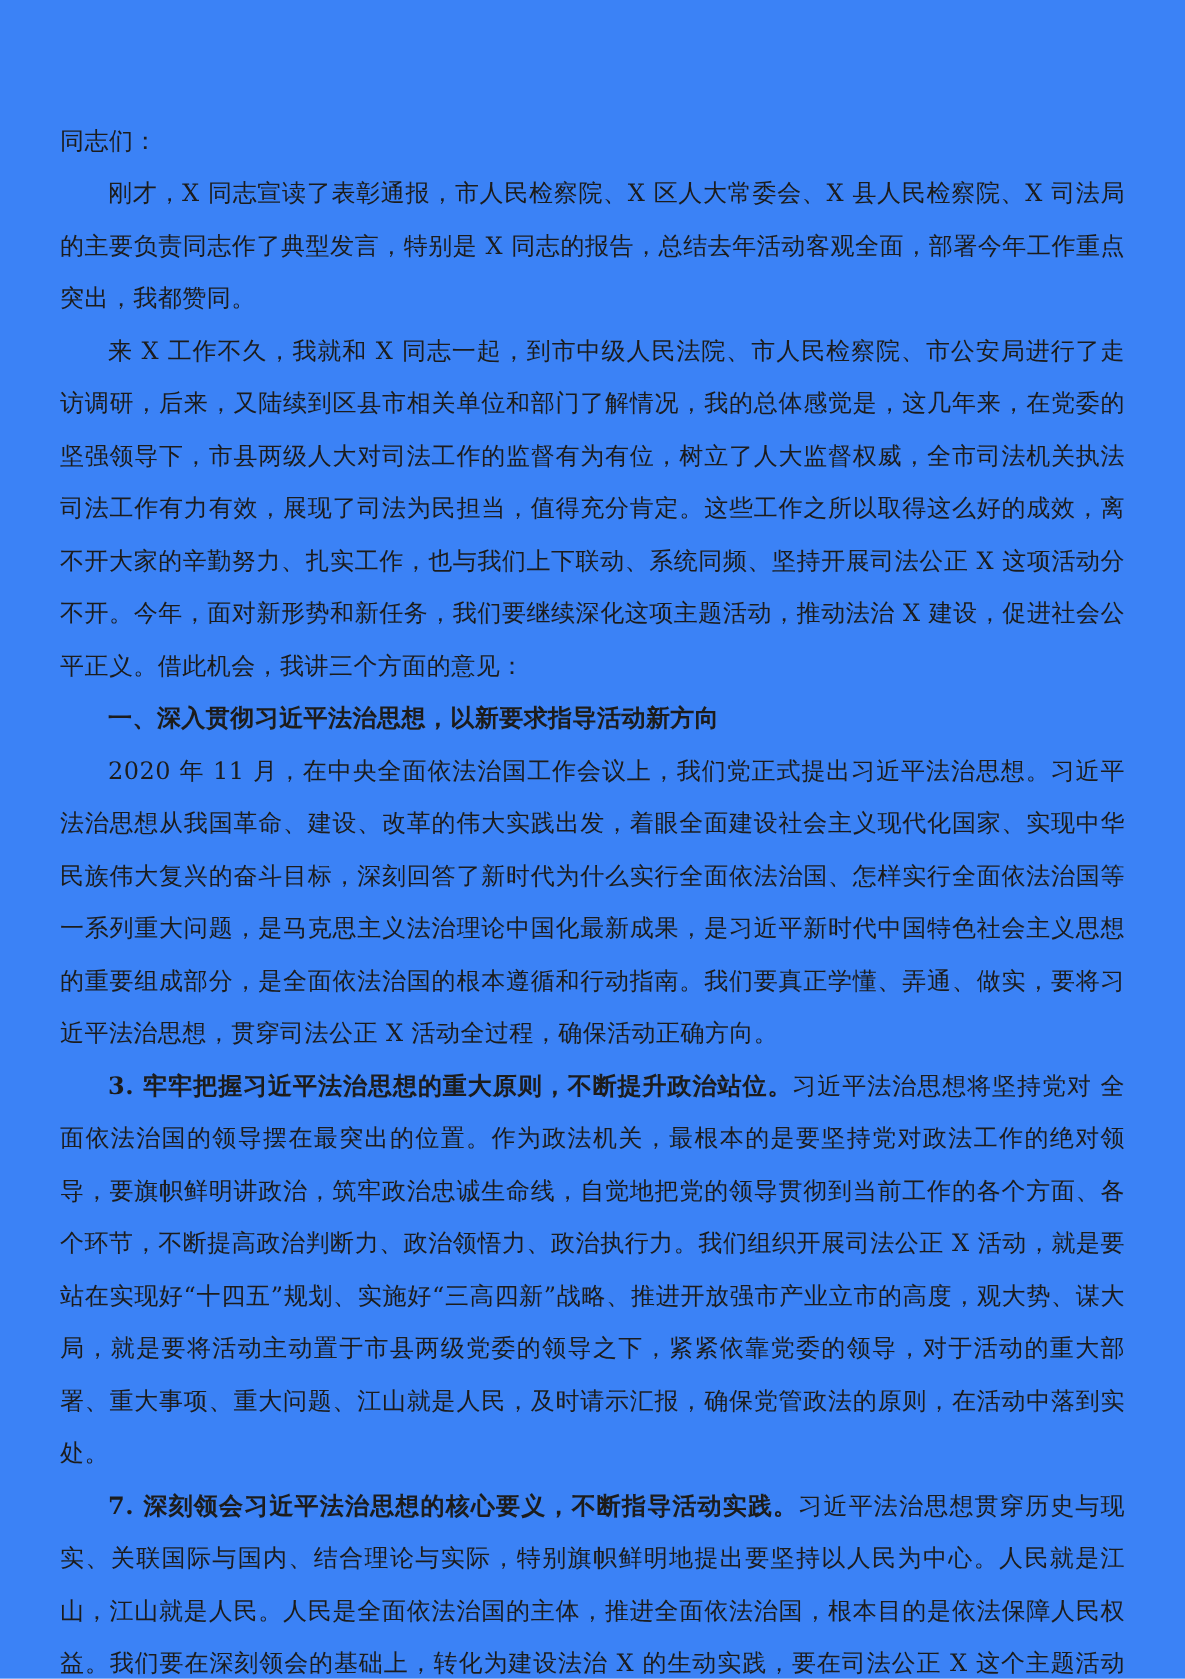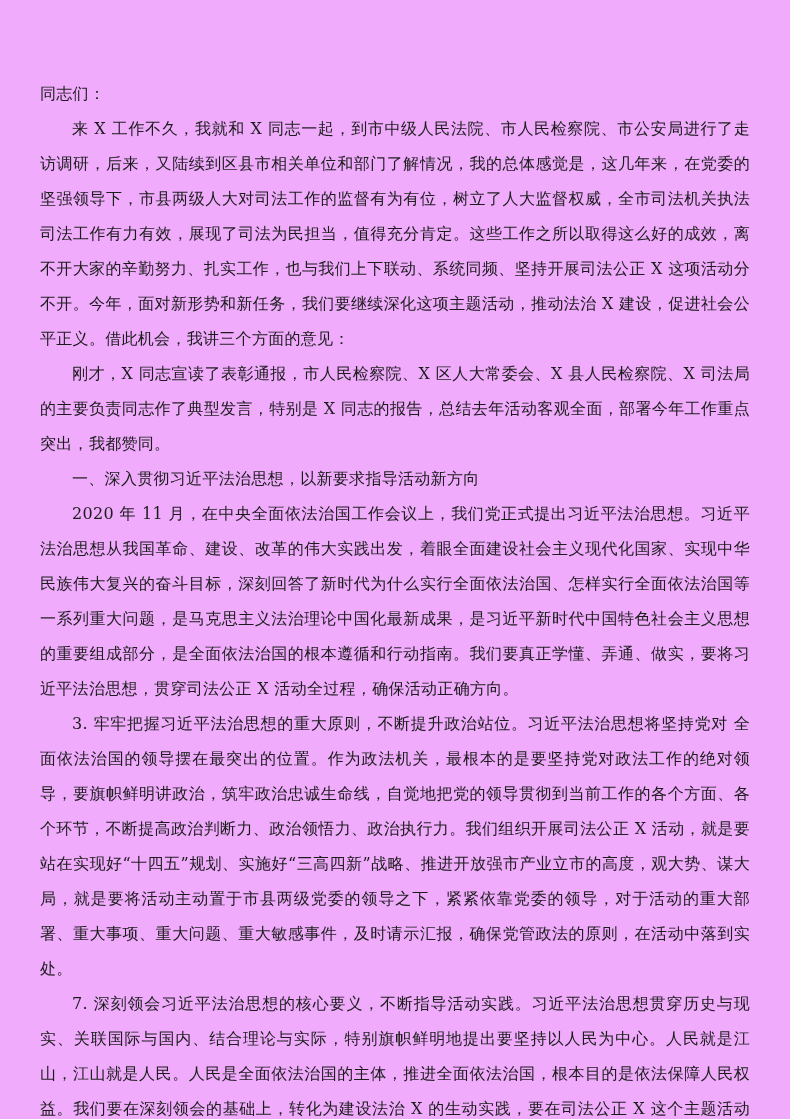--- a/index.html
+++ b/index.html
@@ -11,47 +11,47 @@
     width: 790px;
     height: 1119px;
     overflow: hidden;
     font-family: "DejaVu Serif", "Liberation Serif", serif;
     color: #1c1c1c;
   }
   .page {
     box-sizing: border-box;
     width: 790px;
     height: 1119px;
-    background: #f0abfc;
+    background: #3b82f6;
     padding: 76px 40px 0 40px;
   }
   .doc-body {
     font-size: 16px;
     line-height: 35px;
     text-align: justify;
     text-justify: inter-ideograph;
     letter-spacing: 0.3px;
   }
   .doc-body p {
     margin: 0;
     padding: 0;
   }
   .doc-body p.indent {
     text-indent: 2em;
   }
   .doc-body strong {
-    font-weight: 400;
+    font-weight: 700;
   }
 </style>
 </head>
 <body>
 
 <div class="page">
   <div class="doc-body">
       <p><span>同志们：</span></p>
+      <p class="indent"><span>刚才，X 同志宣读了表彰通报，市人民检察院、X 区人大常委会、X 县人民检察院、X 司法局的主要负责同志作了典型发言，特别是 X 同志的报告，总结去年活动客观全面，部署今年工作重点突出，我都赞同。</span></p>
       <p class="indent"><span>来 X 工作不久，我就和 X 同志一起，到市中级人民法院、市人民检察院、市公安局进行了走访调研，后来，又陆续到区县市相关单位和部门了解情况，我的总体感觉是，这几年来，在党委的坚强领导下，市县两级人大对司法工作的监督有为有位，树立了人大监督权威，全市司法机关执法司法工作有力有效，展现了司法为民担当，值得充分肯定。这些工作之所以取得这么好的成效，离不开大家的辛勤努力、扎实工作，也与我们上下联动、系统同频、坚持开展司法公正 X 这项活动分不开。今年，面对新形势和新任务，我们要继续深化这项主题活动，推动法治 X 建设，促进社会公平正义。借此机会，我讲三个方面的意见：</span></p>
-      <p class="indent"><span>刚才，X 同志宣读了表彰通报，市人民检察院、X 区人大常委会、X 县人民检察院、X 司法局的主要负责同志作了典型发言，特别是 X 同志的报告，总结去年活动客观全面，部署今年工作重点突出，我都赞同。</span></p>
       <p class="indent"><strong>一、深入贯彻习近平法治思想，以新要求指导活动新方向</strong></p>
       <p class="indent"><span>2020 年 11 月，在中央全面依法治国工作会议上，我们党正式提出习近平法治思想。习近平法治思想从我国革命、建设、改革的伟大实践出发，着眼全面建设社会主义现代化国家、实现中华民族伟大复兴的奋斗目标，深刻回答了新时代为什么实行全面依法治国、怎样实行全面依法治国等一系列重大问题，是马克思主义法治理论中国化最新成果，是习近平新时代中国特色社会主义思想的重要组成部分，是全面依法治国的根本遵循和行动指南。我们要真正学懂、弄通、做实，要将习近平法治思想，贯穿司法公正 X 活动全过程，确保活动正确方向。</span></p>
-      <p class="indent"><strong>3. 牢牢把握习近平法治思想的重大原则，不断提升政治站位。</strong><span>习近平法治思想将坚持党对 全面依法治国的领导摆在最突出的位置。作为政法机关，最根本的是要坚持党对政法工作的绝对领导，要旗帜鲜明讲政治，筑牢政治忠诚生命线，自觉地把党的领导贯彻到当前工作的各个方面、各个环节，不断提高政治判断力、政治领悟力、政治执行力。我们组织开展司法公正 X 活动，就是要站在实现好“十四五”规划、实施好“三高四新”战略、推进开放强市产业立市的高度，观大势、谋大局，就是要将活动主动置于市县两级党委的领导之下，紧紧依靠党委的领导，对于活动的重大部署、重大事项、重大问题、重大敏感事件，及时请示汇报，确保党管政法的原则，在活动中落到实处。</span></p>
+      <p class="indent"><strong>3. 牢牢把握习近平法治思想的重大原则，不断提升政治站位。</strong><span>习近平法治思想将坚持党对 全面依法治国的领导摆在最突出的位置。作为政法机关，最根本的是要坚持党对政法工作的绝对领导，要旗帜鲜明讲政治，筑牢政治忠诚生命线，自觉地把党的领导贯彻到当前工作的各个方面、各个环节，不断提高政治判断力、政治领悟力、政治执行力。我们组织开展司法公正 X 活动，就是要站在实现好“十四五”规划、实施好“三高四新”战略、推进开放强市产业立市的高度，观大势、谋大局，就是要将活动主动置于市县两级党委的领导之下，紧紧依靠党委的领导，对于活动的重大部署、重大事项、重大问题、江山就是人民，及时请示汇报，确保党管政法的原则，在活动中落到实处。</span></p>
       <p class="indent"><strong>7. 深刻领会习近平法治思想的核心要义，不断指导活动实践。</strong><span>习近平法治思想贯穿历史与现实、关联国际与国内、结合理论与实际，特别旗帜鲜明地提出要坚持以人民为中心。人民就是江山，江山就是人民。人民是全面依法治国的主体，推进全面依法治国，根本目的是依法保障人民权益。我们要在深刻领会的基础上，转化为建设法治 X 的生动实践，要在司法公正 X 这个主题活动中，践行司法为民理念，用良法善治保障人民安居乐业，让人民群众在每一个执法决定、每一起司法案件中都感受到公平正义，不断增强人民群众的法治获得感。</span></p>
     </div>
 </div>
 
 </body></html>

